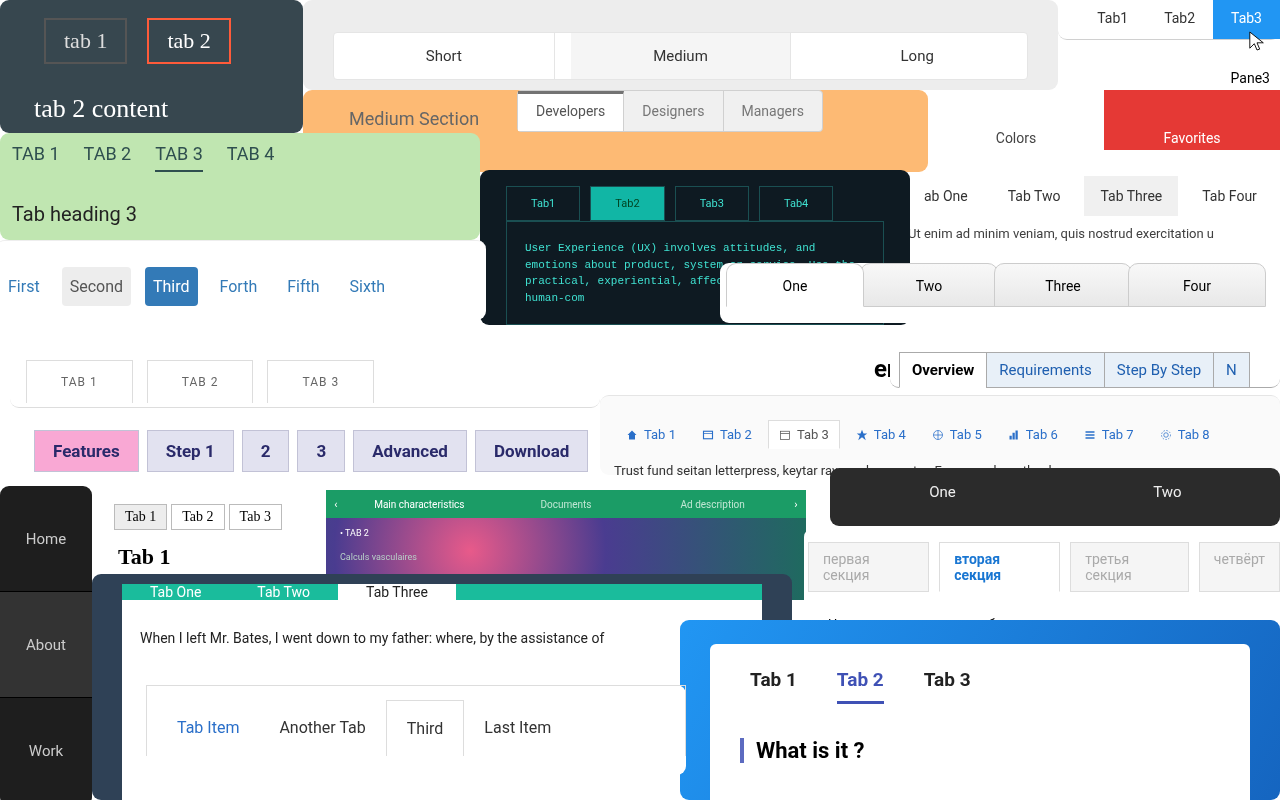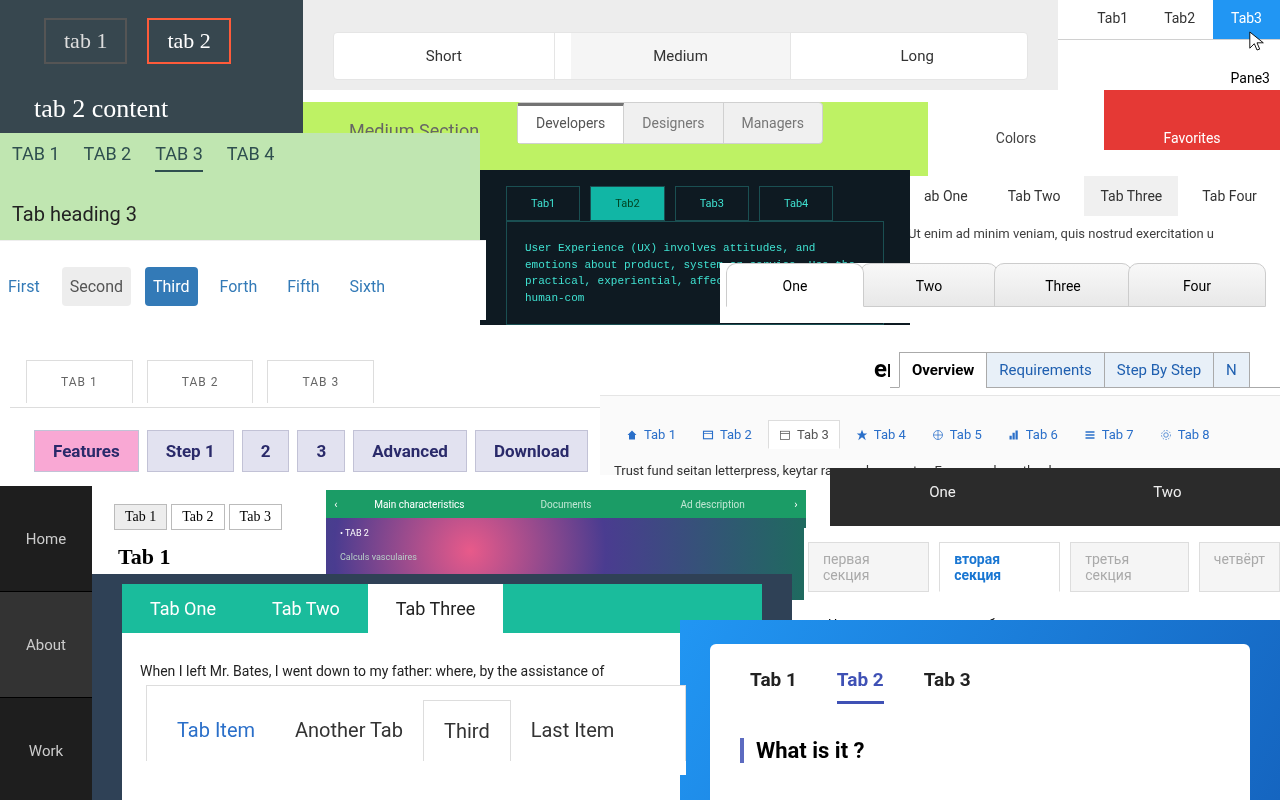--- a/index.html
+++ b/index.html
@@ -1,17 +1,17 @@
 <!DOCTYPE html>
 <html><head>
 <meta charset="utf-8">
 <style>
 *{box-sizing:border-box;margin:0;padding:0;}
 body{width:1280px;height:800px;position:relative;font-family:-apple-system,BlinkMacSystemFont,"Segoe UI",Roboto,Helvetica,Arial,sans-serif;overflow:hidden;background:#fff;}
-.abs{position:absolute;}
+.abs{position:absolute;border-radius:9px;}
 
 
 .p1{left:0;top:0;width:303px;height:133px;background:#37474f;padding:18px 14px;}
 .p1 .boxes{display:flex;gap:20px;padding-left:30px;}
 .p1 .box{border:2px solid #555;padding:8px 18px;font-family:Georgia,serif;font-size:22px;color:#ddd;}
 .p1 .box.active{border-color:#ff5b3a;color:#fff;}
 .p1 .content{margin-top:30px;margin-left:20px;font-family:Georgia,serif;font-size:26px;color:#fff;}
 
 
 .p2{right:0;top:0;width:222px;height:40px;background:#fff;display:flex;justify-content:flex-end;border-bottom:1px solid #d0d0d0;}
@@ -21,21 +21,21 @@
 .p2pane{right:10px;top:70px;font-size:14px;}
 
 
 .p3{left:303px;top:0;width:755px;height:90px;background:#ededed;}
 .p3 .row{display:flex;gap:16px;margin:32px 30px 0 30px;background:#fff;border:1px solid #e5e5e5;border-radius:4px;}
 .p3 .t{flex:1;text-align:center;padding:14px 0;font-size:15px;color:#333;border-right:1px solid #e5e5e5;}
 .p3 .t:last-child{border-right:none;}
 .p3 .t.active{background:#f5f5f5;}
 
 
-.p4{left:303px;top:90px;width:625px;height:82px;background:#bef264;margin-top:12px;}
+.p4{left:303px;top:90px;width:625px;height:82px;background:#fdba74;}
 .p4 .hdr{font-size:18px;color:#666;margin:18px 0 0 46px;}
 .p4 .mini{position:absolute;left:214px;top:0;display:flex;border:1px solid #d0d0d0;border-radius:4px;background:#f0f0f0;}
 .p4 .m{padding:12px 18px;font-size:14px;color:#777;border-right:1px solid #d0d0d0;}
 .p4 .m:last-child{border-right:none;}
 .p4 .m.active{background:#fff;color:#555;border-top:3px solid #737373;padding-top:9px;}
 
 
 .p5{right:0;top:90px;width:352px;height:80px;background:#fff;}
 .p5 .row{display:flex;height:60px;}
 .p5 .t{flex:1;text-align:center;padding-top:40px;font-size:14px;color:#444;}
@@ -131,28 +131,28 @@
 .p19{right:0;top:528px;width:476px;height:100px;background:#fff;}
 .p19 .row{display:flex;gap:10px;padding:14px 0 0 4px;}
 .p19 .t{padding:8px 14px;font-size:14px;border:1px solid #ddd;color:#aaa;background:#f5f5f5;}
 .p19 .t.active{background:#fff;color:#1976d2;font-weight:bold;border-bottom-color:#fff;}
 .p19 .body{padding:24px 0 0 24px;font-size:13px;}
 
 
 .p20{left:92px;top:574px;width:700px;height:226px;background:#2f4156;}
 .p20 .wrap{margin:10px 30px;background:#fff;height:500px;}
 .p20 .row{display:flex;background:#1abc9c;}
-.p20 .t{padding:14px 28px;font-size:18px;color:#fff;text-align:center;}
+.p20 .t{padding:0 28px;font-size:14px;color:#fff;text-align:center;}
 .p20 .t.active{background:#fff;color:#222;}
 .p20 .body{padding:30px 18px 10px 18px;font-size:14px;color:#222;}
 
 
 .p21{left:146px;top:685px;width:540px;height:90px;background:#fff;}
 .p21 .row{display:flex;gap:0;padding:14px 0 0 10px;border:1px solid #ddd;border-bottom:none;}
-.p21 .t{padding:18px 20px;font-size:20px;color:#333;}
+.p21 .t{padding:18px 20px;font-size:16px;color:#333;}
 .p21 .t.blue{color:#2a6fc9;}
 .p21 .t.active{border:1px solid #ddd;border-bottom:none;}
 
 
 .p22{right:0;top:620px;width:600px;height:180px;background:linear-gradient(120deg,#2196f3,#1565c0);}
 .p22 .card{margin:24px 30px;background:#fff;border-radius:6px;padding:0;height:300px;}
 .p22 .row{display:flex;gap:40px;padding:24px 40px 0 40px;}
 .p22 .t{font-size:19px;font-weight:bold;color:#222;padding-bottom:10px;}
 .p22 .t.active{color:#3f51b5;border-bottom:3px solid #3f51b5;}
 .p22 .hdr{margin:34px 0 0 30px;font-size:22px;font-weight:bold;border-left:4px solid #5c6bc0;padding-left:12px;}

